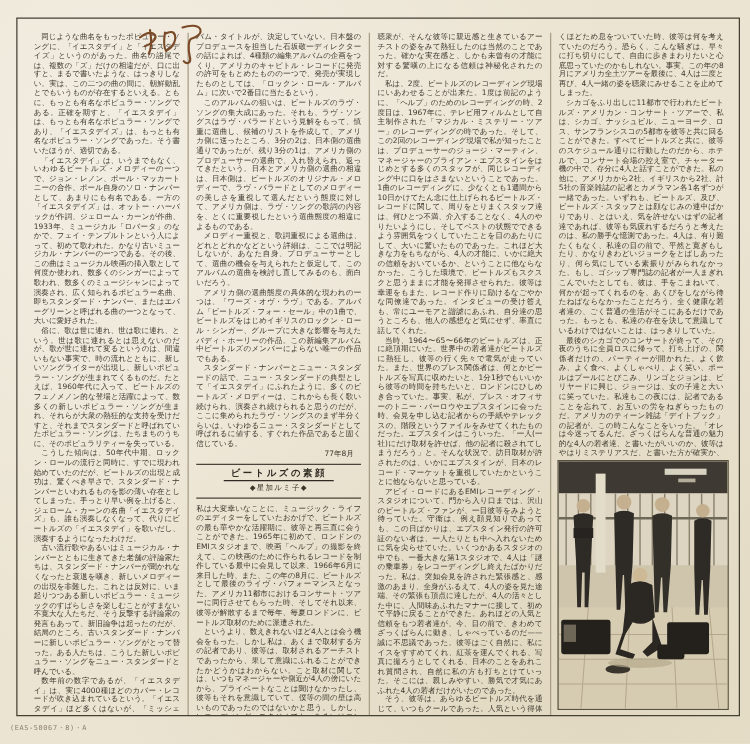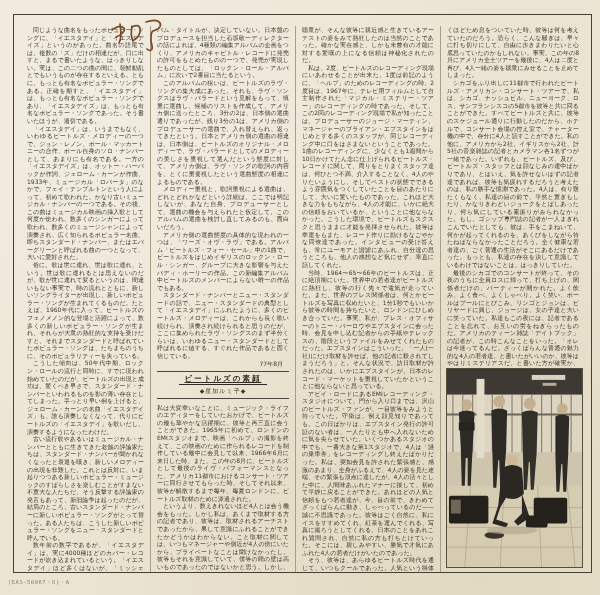--- a/index.html
+++ b/index.html
@@ -27,21 +27,21 @@
   .col{color:#3b362c;font-size:6px;line-height:7.58px;text-align:justify;overflow:hidden;}
   .col-1{width:117px;flex:0 0 117px;}
   .col-2,.col-3,.col-4{width:132px;flex:0 0 132px;}
   .col + .col{border-left:1px solid #a89d85;padding-left:6px;}
   .para{margin:0;text-indent:1em;}
   .cont-first .para:first-child{text-indent:0;}
   .signature{margin:1px 6px 3px 0;text-align:right;font-size:6px;color:#3b362c;}
   .essay2-header{border-top:1px solid #4a443a;border-bottom:1px solid #4a443a;
     margin:3px 0 5px 0;padding:3px 0 3px 0;text-align:center;}
   .essay2-title{display:inline-block;font-weight:bold;font-size:7.5px;letter-spacing:2px;
-    color:#2f2b22;border-bottom:1px solid #2f2b22;padding:0 6px 1px 6px;margin:0;text-decoration:underline;}
+    color:#2f2b22;border-bottom:1px solid #2f2b22;padding:0 6px 1px 6px;margin:0;}
   .essay2-author{font-size:6px;color:#3b362c;margin-top:2.5px;letter-spacing:1px;}
   .col4-text{max-height:340px;overflow:hidden;}
   .photo-wrap{
     position:absolute;left:446px;top:368px;width:137px;height:200px;
     border:1px solid #55503f;box-sizing:border-box;background:#cfc5ad;
   }
   .photo-wrap svg{display:block;width:100%;height:100%;}
   .catalog{
     position:absolute;left:8px;top:579px;font-size:5.5px;letter-spacing:.5px;
     color:#8a7f6a;font-family:"DejaVu Sans Mono","Liberation Mono",monospace;

